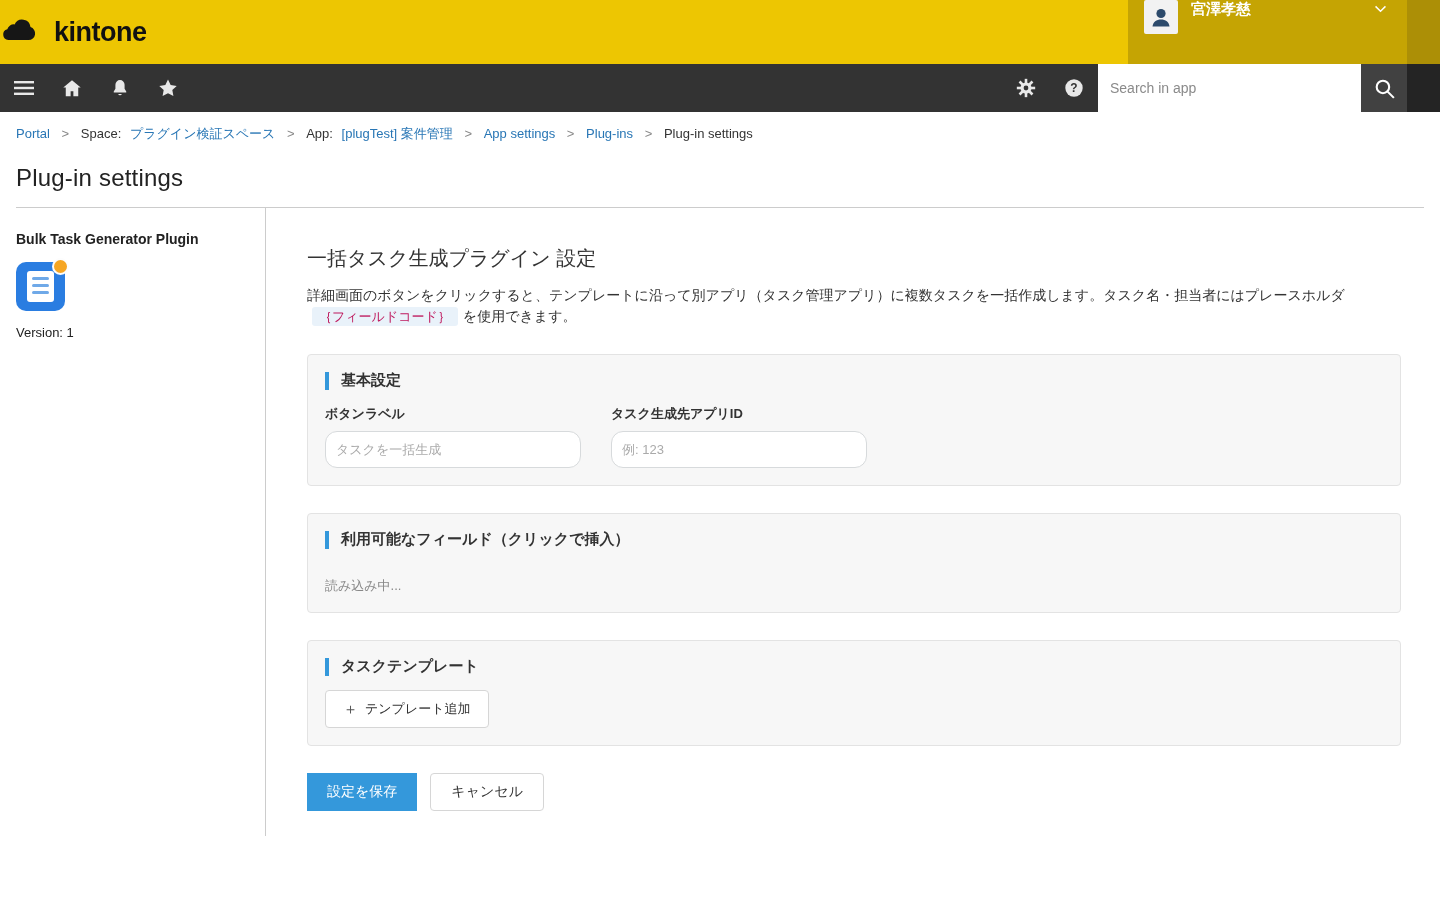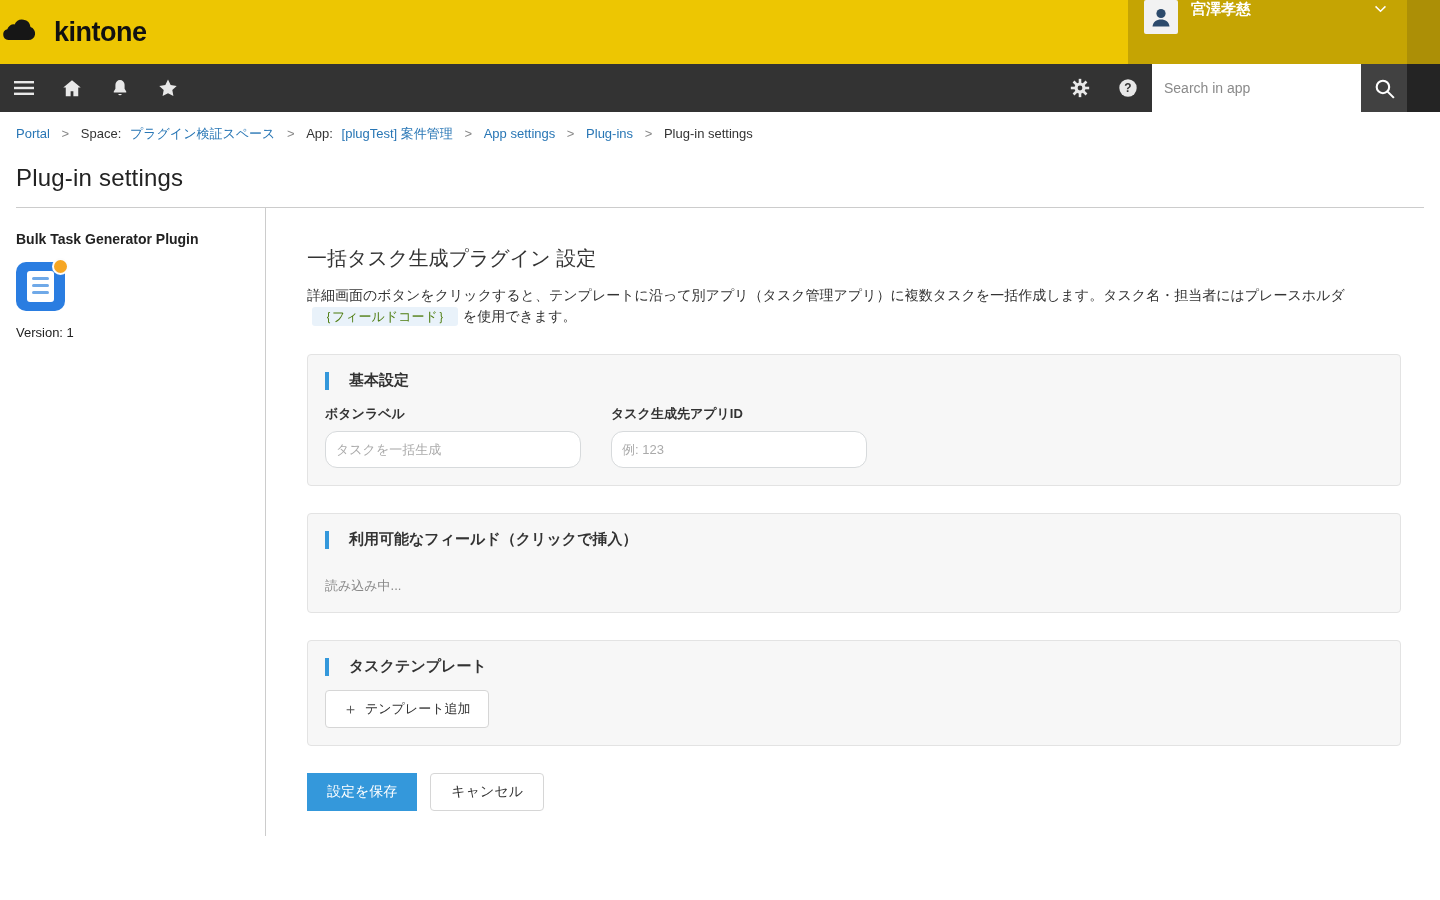--- a/index.html
+++ b/index.html
@@ -13,21 +13,21 @@
   .user-area{margin-left:auto;width:279px;height:64px;background:#c5a403;display:flex;align-items:flex-start;padding:0 18px 0 16px;cursor:pointer}
   .avatar{width:34px;height:34px;background:#f2f2f2;border-radius:2px;display:flex;align-items:center;justify-content:center;overflow:hidden}
   .user-name{color:#fff;font-size:15px;font-weight:bold;margin-left:13px}
   .chevron{margin-left:auto;display:flex}
   .corner-top{width:33px;height:64px;background:#ac8f06}
 
   
   .navbar{height:48px;background:#333;display:flex;align-items:center}
   .nav-btn{width:48px;height:48px;background:none;border:none;display:flex;align-items:center;justify-content:center;cursor:pointer}
   .nav-spacer{flex:1}
-  .search-box{width:209px;height:48px;background:#fff}
+  .search-box{width:263px;height:48px;background:#fff}
   .search-input{width:100%;height:100%;border:none;outline:none;padding:0 12px;font-size:14px;color:#333;font-family:inherit;background:transparent}
   .search-input::placeholder{color:#8a8a8a}
   .search-btn{width:46px;height:48px;background:#414141;border:none;display:flex;align-items:center;justify-content:center;cursor:pointer}
   .corner-nav{width:33px;height:48px;background:#242424}
 
   
   .breadcrumb{padding:13px 16px 6px;font-size:13px;white-space:nowrap}
   .bc-link{color:#2876b5;text-decoration:none;cursor:pointer}
   .bc-sep{color:#888;margin:0 8px}
   .bc-plain{color:#333;margin-right:5px}
@@ -41,24 +41,24 @@
   .plugin-name{font-size:14px;font-weight:bold;color:#222}
   .plugin-icon{width:49px;height:49px;background:#2a7de1;border-radius:10px;position:relative;margin-top:15px}
   .plugin-doc{position:absolute;left:11px;top:9px;width:27px;height:31px;background:#fff;border-radius:3px;padding:6px 5px 0}
   .plugin-line{height:3px;background:#6fa9e8;border-radius:2px;margin-bottom:4px}
   .plugin-badge{position:absolute;right:-4px;top:-4px;width:17px;height:17px;background:#f6a623;border-radius:50%;border:2px solid #fdfdfd}
   .plugin-version{font-size:13px;color:#222;margin-top:14px}
 
   .main{padding:37px 0 0 41px;width:1136px}
   .main-heading{font-size:20px;font-weight:400;color:#333}
   .description{font-size:14px;line-height:21px;color:#333;margin-top:13px;width:1092px}
-  .field-code-chip{background:#e9f2fa;color:#4d7c0f;border-radius:3px;padding:2px 7px;font-size:13px;margin:0 5px;white-space:nowrap}
+  .field-code-chip{background:#e9f2fa;color:#be185d;border-radius:3px;padding:2px 7px;font-size:13px;margin:0 5px;white-space:nowrap}
 
   .card{width:1094px;background:#f7f7f7;border:1px solid #e3e3e3;border-radius:4px;padding:16px 17px 17px;margin-top:27px}
-  .section-title{display:flex;align-items:flex-end;gap:20px;font-size:15px;font-weight:bold;color:#333}
+  .section-title{display:flex;align-items:flex-end;gap:12px;font-size:15px;font-weight:bold;color:#333}
   .accent-bar{width:4px;height:18px;background:#3498db;display:inline-block}
   .fields-row{display:flex;gap:30px;margin-top:15px}
   .field-label{display:block;font-size:13px;font-weight:bold;margin-bottom:8px;color:#333}
   .text-input{width:256px;height:37px;border:1px solid #d7dadc;border-radius:12px;padding:0 10px;font-size:13px;font-family:inherit;color:#333;outline:none;background:#fff}
   .text-input::placeholder{color:#aaa}
   .loading-text{font-size:13px;color:#888;margin-top:28px}
   .add-template-btn{margin-top:14px;height:38px;padding:0 17px;background:#fff;border:1px solid #d6d6d6;border-radius:4px;font-size:13px;color:#333;display:inline-flex;align-items:center;gap:7px;cursor:pointer;font-family:inherit}
   .plus{font-size:15px;color:#555}
   .actions{display:flex;gap:13px;margin-top:27px}
   .save-btn{height:38px;padding:0 20px;background:#3498db;color:#fff;border:none;border-radius:0;font-size:14px;cursor:pointer;font-family:inherit}

